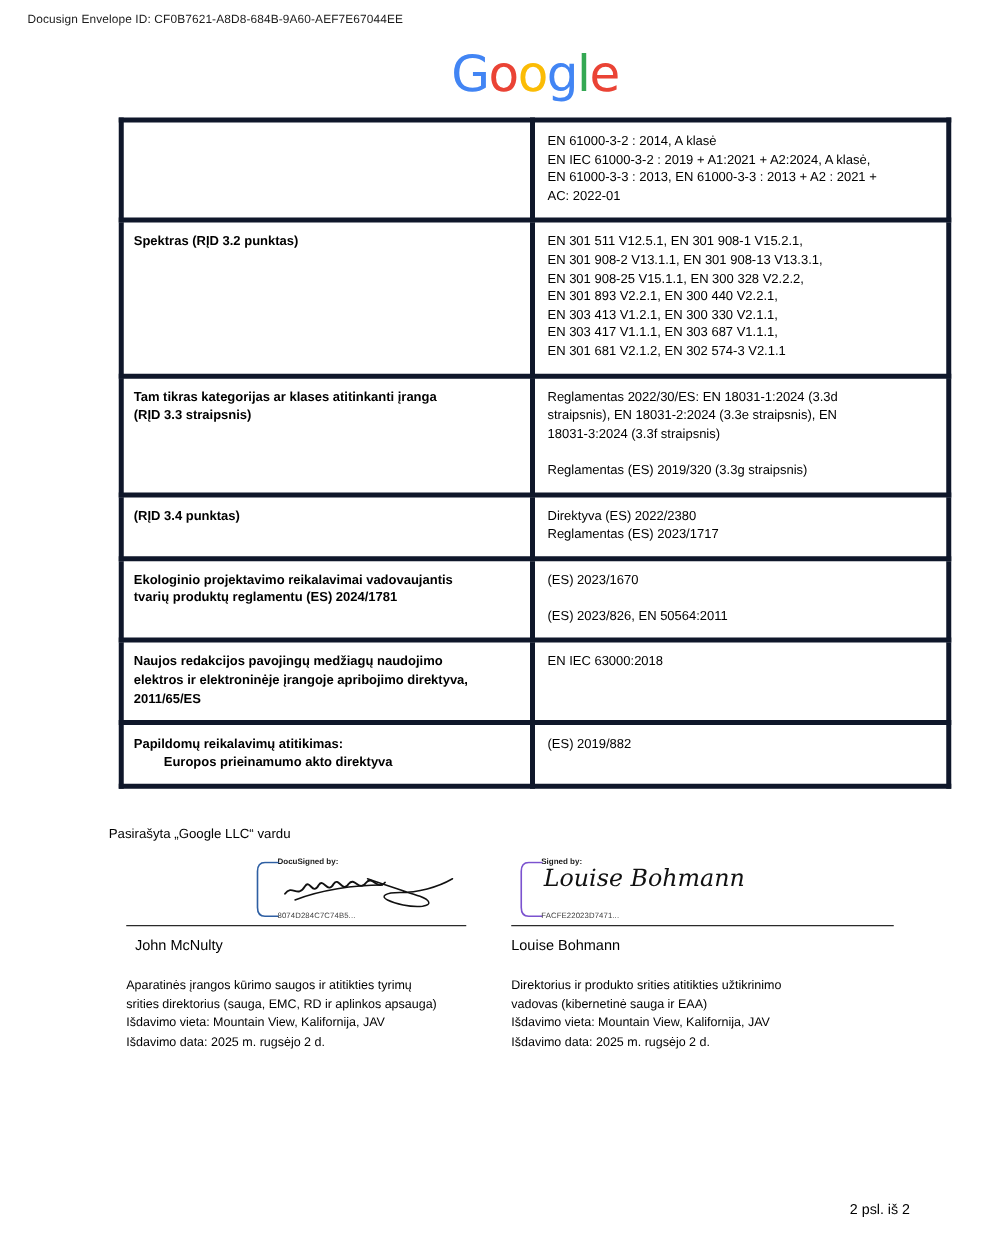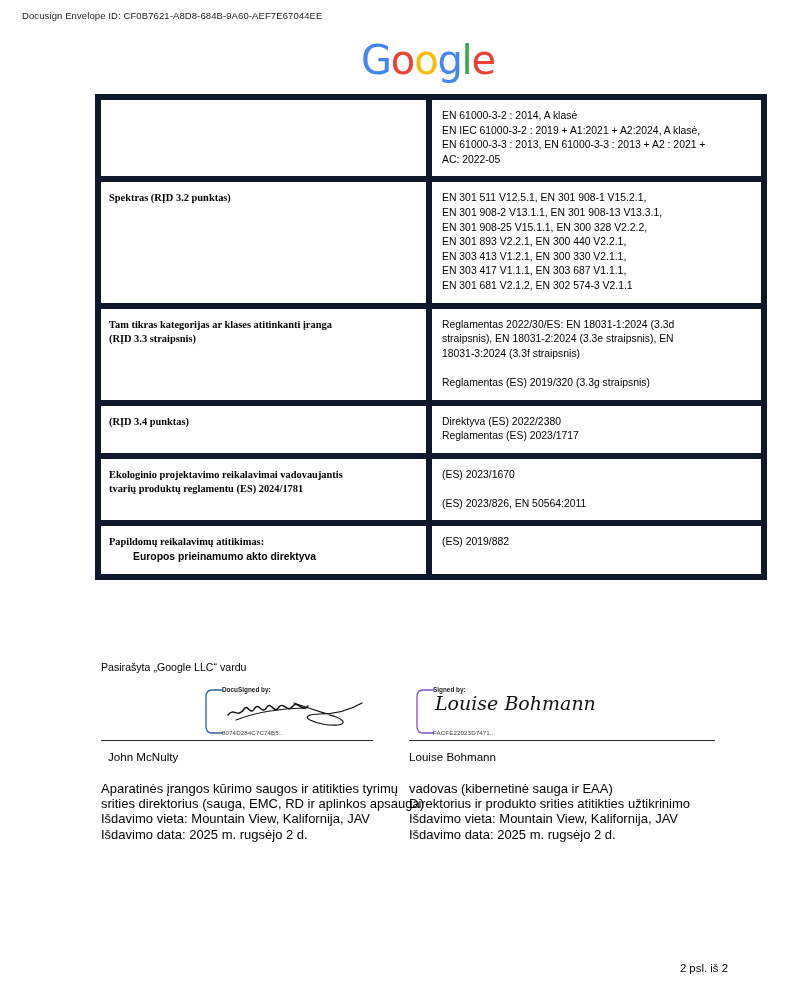--- a/index.html
+++ b/index.html
@@ -46,37 +46,37 @@
   
   .cert-table {
     position: absolute;
     left: 95px;
     top: 94px;
     width: 618px;
     border-collapse: collapse;
     table-layout: fixed;
   }
   .cert-table td {
-    border: 6px solid #0f172a;
+    border: 4px solid #0f172a;
     vertical-align: top;
     padding: 9px 9px 9px 8px;
     font-size: 10.4px;
     line-height: 14.6px;
   }
   .cert-table td.col-left { width: 308px; }
   .cert-table td.col-right { width: 310px; padding-left: 10px; }
   .cert-table td.col-right .line { white-space: nowrap; }
-  .label-bold { font-weight: bold; font-family: Liberation Serif, serif; }
+  .label-bold { font-weight: bold; }
   .label-norm { font-weight: bold; padding-left: 24px; }
   .gap-line { display: block; height: 14.6px; }
 
   
   .signed-by-line {
     position: absolute;
-    left: 101px;
+    left: 87px;
     top: 661px;
     font-size: 10.6px;
   }
 
   .sig-col {
     position: absolute;
     top: 686px;
     font-size: 10.4px;
   }
   .sig-col.left  { left: 101px; width: 272px; }
@@ -149,21 +149,21 @@
 
   .sig-name {
     font-size: 11.6px;
     margin-top: 8px;
     line-height: 15px;
   }
   .sig-col.left .sig-name { padding-left: 7px; }
 
   .sig-details {
     margin-top: 17px;
-    font-size: 13px;
+    font-size: 10px;
     line-height: 15.2px;
   }
   .sig-details .line { white-space: nowrap; }
 
   
   .footer {
     position: absolute;
     right: 78px;
     bottom: 17px;
     font-size: 11.4px;
@@ -178,21 +178,21 @@
 <div class="logo" id="google-logo"><span style="color: rgb(66, 133, 244);">G</span><span style="color: rgb(234, 67, 53);">o</span><span style="color: rgb(251, 188, 5);">o</span><span style="color: rgb(66, 133, 244);">g</span><span style="color: rgb(52, 168, 83);">l</span><span style="color: rgb(234, 67, 53);">e</span></div>
 
 <table class="cert-table">
   <tbody id="table-body">
       <tr>
         <td class="col-left"></td>
         <td class="col-right">
           <div class="line">EN 61000-3-2 : 2014, A klasė</div>
           <div class="line">EN IEC 61000-3-2 : 2019 + A1:2021 + A2:2024, A klasė,</div>
           <div class="line">EN 61000-3-3 : 2013, EN 61000-3-3 : 2013 + A2 : 2021 +</div>
-          <div class="line">AC: 2022-05</div>
+          <div class="line">AC: 2022-01</div>
         </td>
       </tr>
       <tr>
         <td class="col-left">
           <div class="label-bold">Spektras (RĮD 3.2 punktas)</div>
         </td>
         <td class="col-right">
           <div class="line">EN 301 511 V12.5.1, EN 301 908-1 V15.2.1,</div>
           <div class="line">EN 301 908-2 V13.1.1, EN 301 908-13 V13.3.1,</div>
           <div class="line">EN 301 908-25 V15.1.1, EN 300 328 V2.2.2,</div>
@@ -226,20 +226,30 @@
       </tr>
       <tr>
         <td class="col-left">
           <div class="label-bold">Ekologinio projektavimo reikalavimai vadovaujantis</div>
           <div class="label-bold">tvarių produktų reglamentu (ES) 2024/1781</div>
         </td>
         <td class="col-right">
           <div class="line">(ES) 2023/1670</div>
           <div class="gap-line"></div>
           <div class="line">(ES) 2023/826, EN 50564:2011</div>
+        </td>
+      </tr>
+      <tr>
+        <td class="col-left">
+          <div class="label-bold">Naujos redakcijos pavojingų medžiagų naudojimo</div>
+          <div class="label-bold">elektros ir elektroninėje įrangoje apribojimo direktyva,</div>
+          <div class="label-bold">2011/65/ES</div>
+        </td>
+        <td class="col-right">
+          <div class="line">EN IEC 63000:2018</div>
         </td>
       </tr>
       <tr>
         <td class="col-left">
           <div class="label-bold">Papildomų reikalavimų atitikimas:</div>
           <div class="label-norm">Europos prieinamumo akto direktyva</div>
         </td>
         <td class="col-right">
           <div class="line">(ES) 2019/882</div>
         </td>
@@ -283,20 +293,20 @@
       <svg class="bracket" viewBox="0 0 20 45" fill="none">
         <path d="M19 1 H8 Q2 1 2 8 V37 Q2 44 8 44 H19" stroke="#7b52cf" stroke-width="1.3" fill="none"></path>
       </svg>
       <div class="script-sig">Louise Bohmann</div>
       <div class="stamp-id">FACFE22023D7471...</div>
     </div>
   </div>
   <div class="sig-rule"></div>
   <div class="sig-name">Louise Bohmann</div>
   <div class="sig-details" id="details-right">
+      <div class="line">Direktorius ir produkto srities atitikties užtikrinimo</div>
       <div class="line">vadovas (kibernetinė sauga ir EAA)</div>
-      <div class="line">Direktorius ir produkto srities atitikties užtikrinimo</div>
       <div class="line">Išdavimo vieta: Mountain View, Kalifornija, JAV</div>
       <div class="line">Išdavimo data: 2025 m. rugsėjo 2 d.</div>
     </div>
 </div>
 
 <div class="footer">2 psl. iš 2</div>
 
 </body></html>

